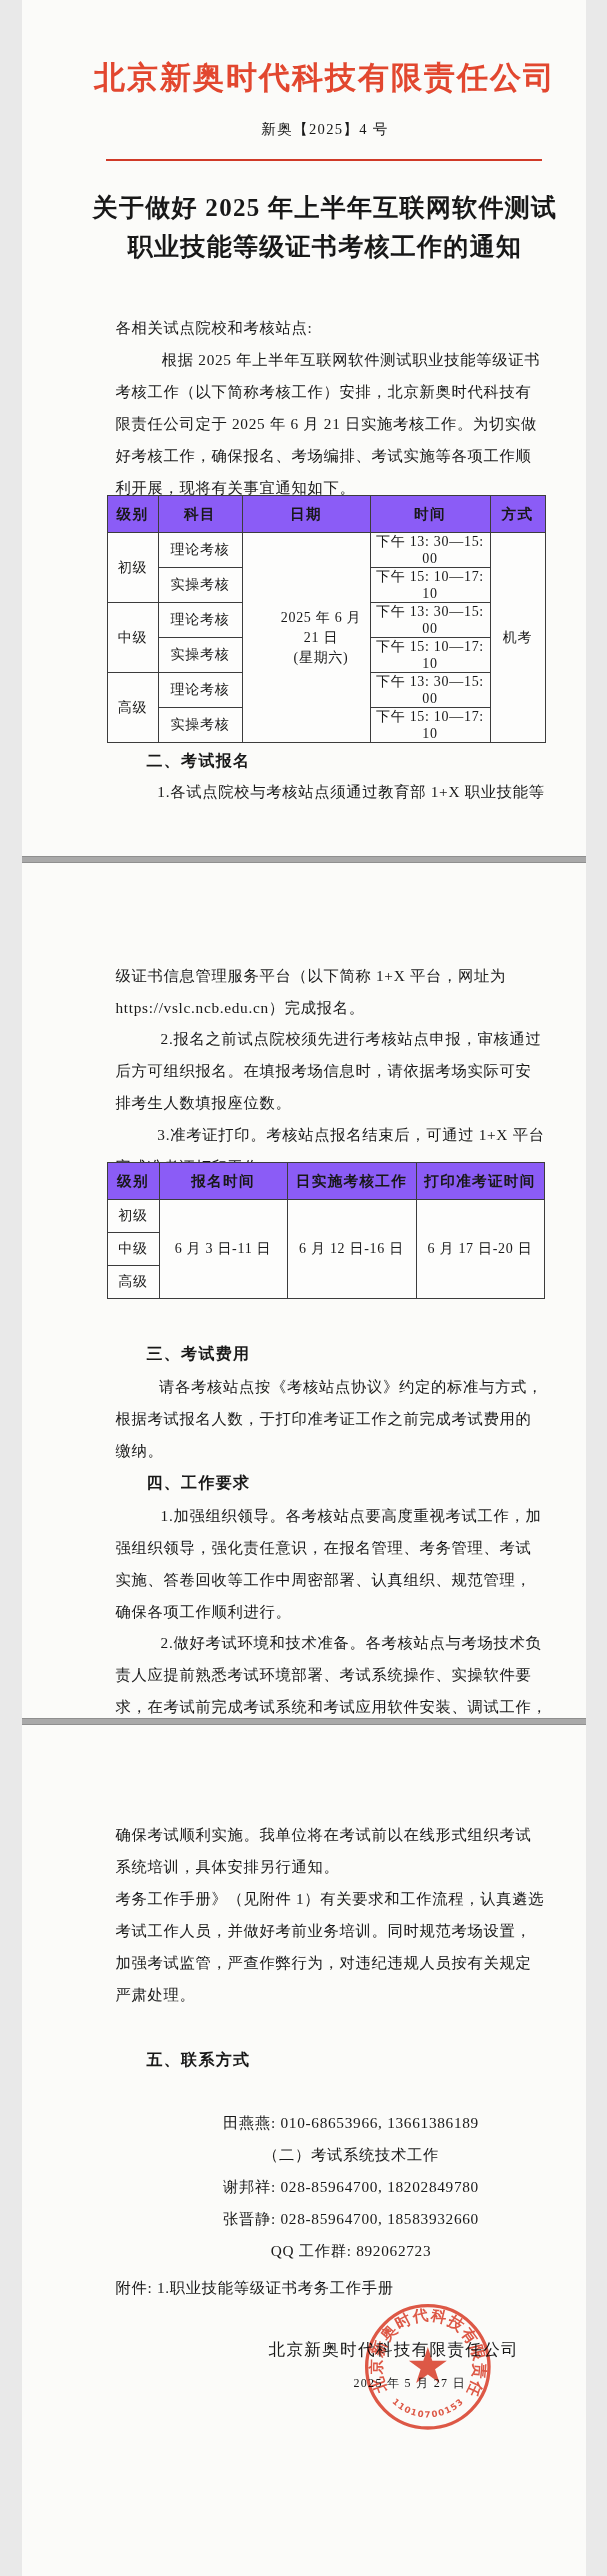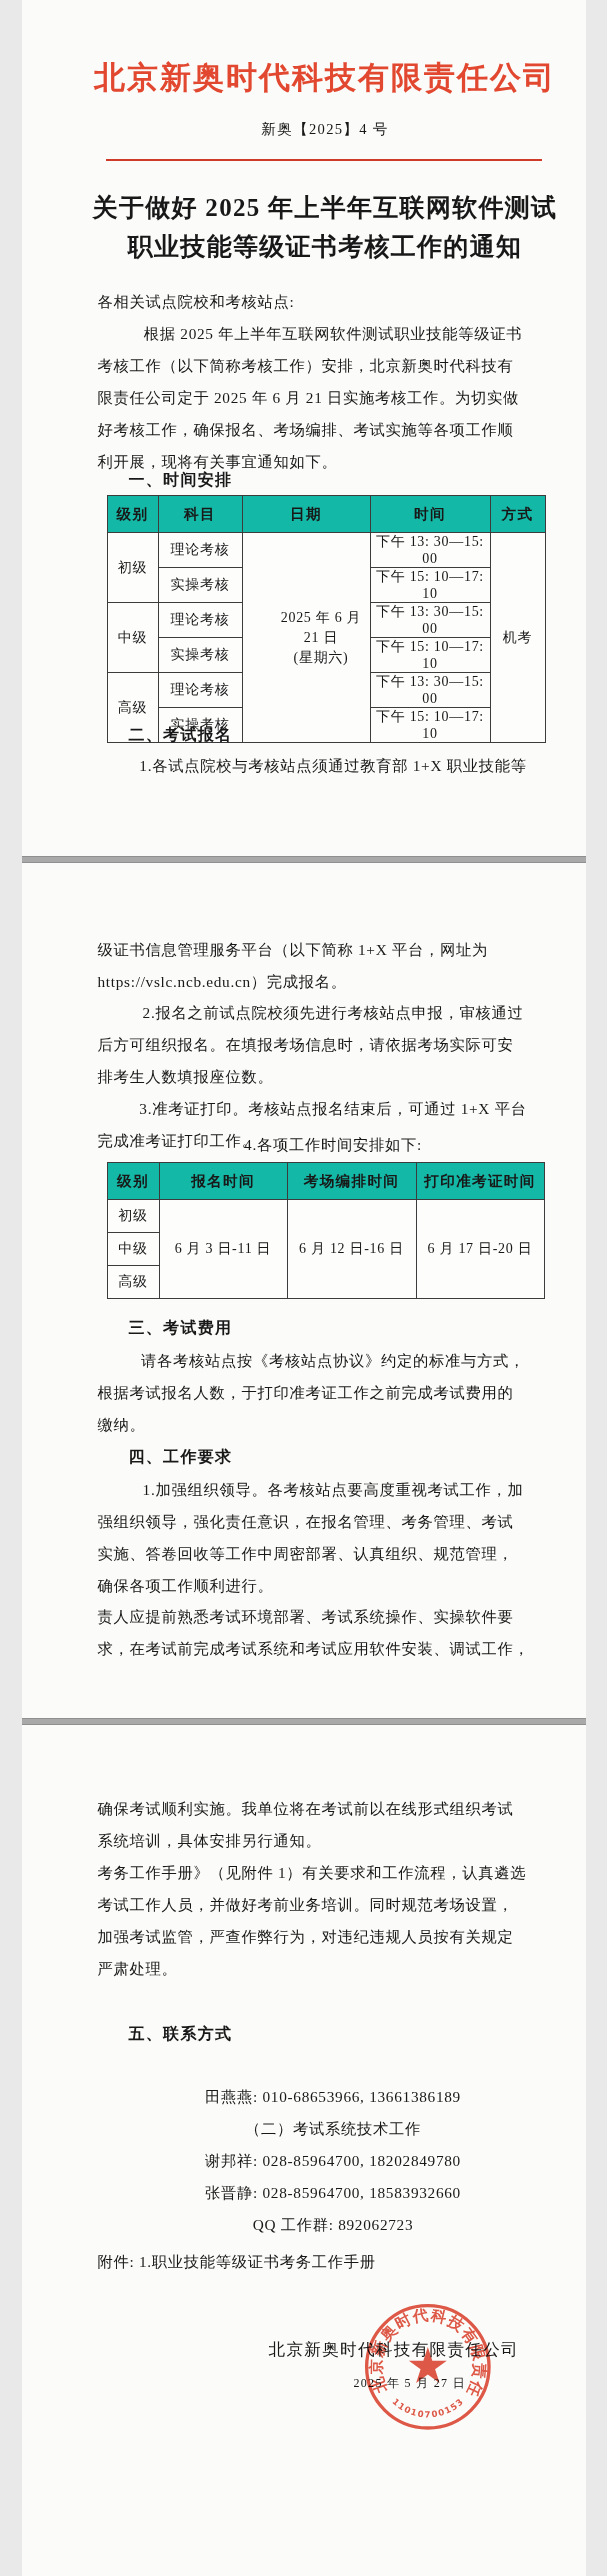--- a/index.html
+++ b/index.html
@@ -3,21 +3,21 @@
 <meta charset="utf-8">
 <style>
   html,body { margin:0; padding:0; background:#e9e9e9; }
   .canvas {
     position:relative; width:564px; height:2576px; margin:0 auto;
     background:#fbfbf9; overflow:hidden;
     font-family:"Liberation Serif","DejaVu Serif",serif; color:#181818;
   }
   .abs { position:absolute; }
   .center { left:0; width:607px; text-align:center; }
-  .margin { left:76px; width:440px; }
+  .margin { left:94px; width:440px;margin-top:26px; }
 
   .company-title {
     top:57px; font-size:31px; font-weight:bold; letter-spacing:2px;
     color:#e2472f;
   }
   .doc-no { top:120px; font-size:14.6px; letter-spacing:1.3px; }
   .red-rule { left:84px; top:159px; width:436px; height:2px; background:#d03a28; }
   .doc-title { top:188px; font-size:25px; font-weight:bold; line-height:39px; letter-spacing:1.3px; }
 
   .bodyblock { font-size:15.3px; line-height:32px; letter-spacing:0.7px; text-align:justify; }
@@ -28,21 +28,21 @@
     font-family:"Liberation Sans","DejaVu Sans",sans-serif;
     font-weight:bold; font-size:16px; letter-spacing:1.3px; text-indent:31px; line-height:26.6px;
   }
 
   table.sched { border-collapse:collapse; table-layout:fixed; background:#fdfdfc; }
   table.sched th, table.sched td {
     border:1.3px solid #3c3c3c; text-align:center; vertical-align:middle;
     padding:0; overflow:hidden;
   }
   table.sched th {
-    background:#14b8a6; height:36px; font-size:14.6px; letter-spacing:1.3px;
+    background:#8b5cf6; height:36px; font-size:14.6px; letter-spacing:1.3px;
     font-family:"Liberation Sans","DejaVu Sans",sans-serif; font-weight:bold;
   }
   table.t1 td { height:27px; font-size:14px; letter-spacing:0.7px; }
   table.t2 td { height:32px; font-size:14px; letter-spacing:0.7px; }
   .datecell div { line-height:20px;margin-left:30px; }
 
   .pagebreak { left:0; width:607px; height:4.7px; background:#a9a9a9;
     border-top:0.7px solid #8f8f8f; border-bottom:0.7px solid #8f8f8f; }
   .scan-edge { left:602px; top:0; width:0.7px; height:2576px; background:#dcdcd8; }
 
@@ -164,21 +164,21 @@
     <colgroup>
         <col style="width:52px">
         <col style="width:128px">
         <col style="width:129px">
         <col style="width:128px">
       </colgroup>
     <tbody>
         <tr>
       <th>级别</th>
       <th>报名时间</th>
-      <th>考场编排时间</th>
+      <th>日实施考核工作</th>
       <th>打印准考证时间</th>
     </tr>
     <tr>
       <td>初级</td>
       <td rowspan="3">6 月 3 日-11 日</td>
       <td rowspan="3">6 月 12 日-16 日</td>
       <td rowspan="3">6 月 17 日-20 日</td>
     </tr>
     <tr>
       <td>中级</td>
@@ -200,20 +200,21 @@
   <div class="abs margin heading" style="top:1444px">四、工作要求</div>
 
   <div class="abs margin bodyblock" style="top:1474px">
       <div class="indent">1.加强组织领导。各考核站点要高度重视考试工作，加</div>
       <div>强组织领导，强化责任意识，在报名管理、考务管理、考试</div>
       <div>实施、答卷回收等工作中周密部署、认真组织、规范管理，</div>
       <div>确保各项工作顺利进行。</div>
     </div>
 
   <div class="abs margin bodyblock" style="top:1601px">
+      <div class="indent">2.做好考试环境和技术准备。各考核站点与考场技术负</div>
       <div>责人应提前熟悉考试环境部署、考试系统操作、实操软件要</div>
       <div>求，在考试前完成考试系统和考试应用软件安装、调试工作，</div>
     </div>
 
   <div class="abs pagebreak" style="top:1718px"></div>
 
   <div class="abs margin bodyblock" style="top:1793px">
       <div>确保考试顺利实施。我单位将在考试前以在线形式组织考试</div>
       <div>系统培训，具体安排另行通知。</div>
     </div>

